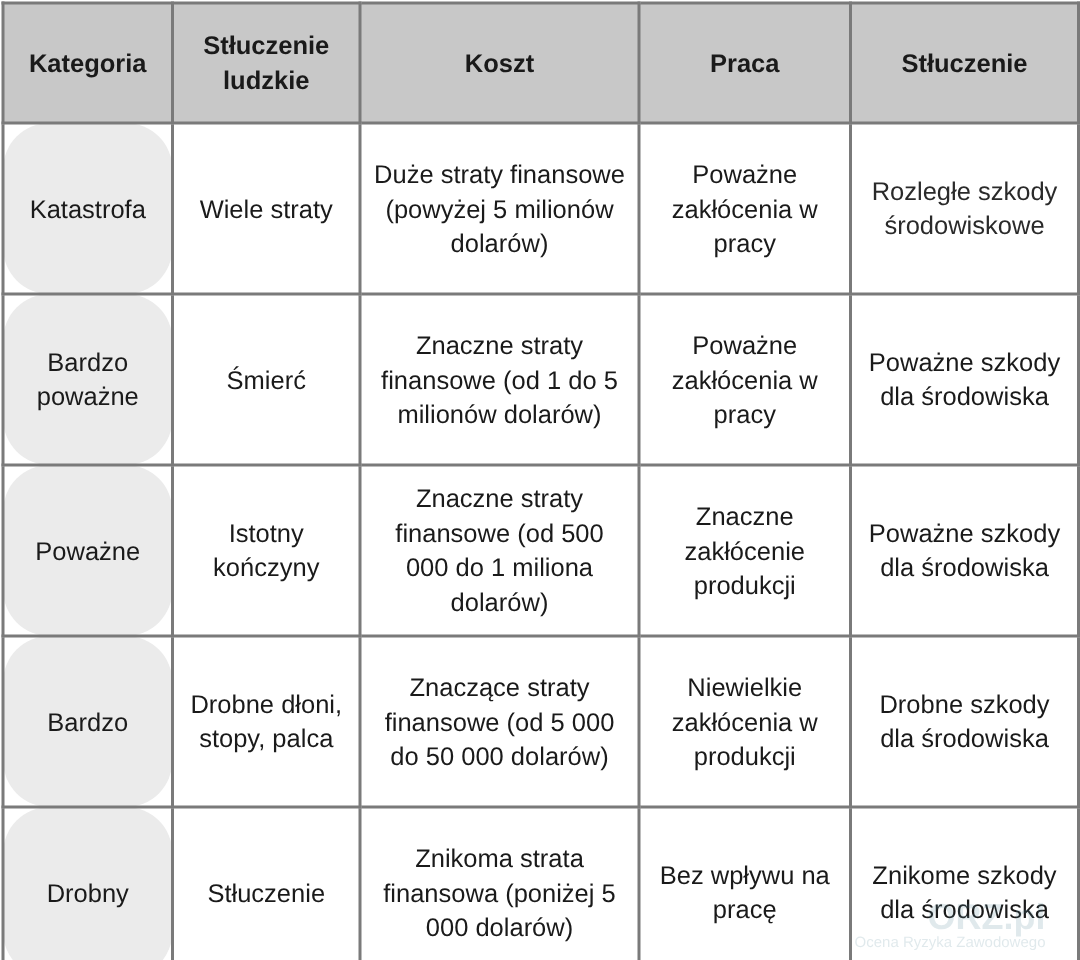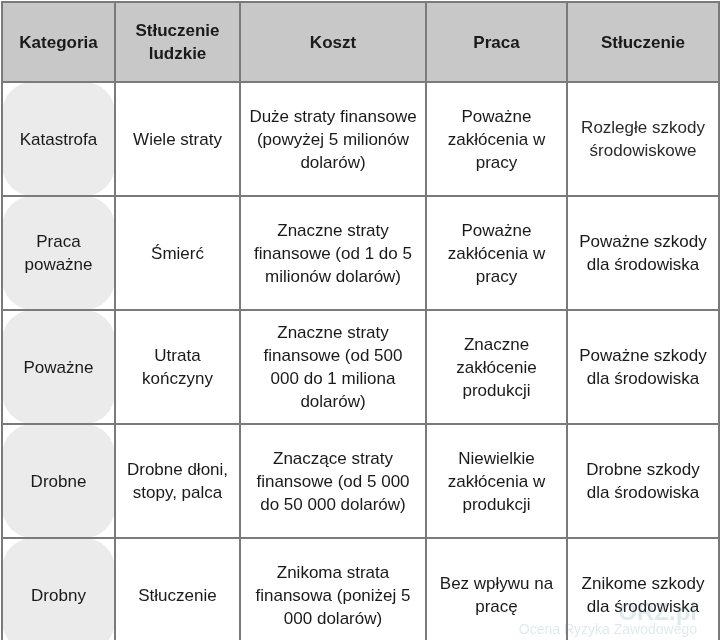--- a/index.html
+++ b/index.html
@@ -6,21 +6,21 @@
   body { width:720px; height:640px; overflow:hidden; position:relative;
          font-family:"Liberation Sans","DejaVu Sans",sans-serif; color:#1a1a1a; }
   table { position:absolute; left:1px; top:1px; border-collapse:collapse; table-layout:fixed; width:717px; }
   td, th { border:2px solid #7a7a7a; text-align:center; vertical-align:middle; font-size:17px; line-height:23px; padding:0 6px; }
   th { background:#c8c8c8; font-weight:bold; height:78px; color:#1a1a1a; }
   td.cat { background:#ebebeb;border-radius:31px; }
   td { background:#ffffff; height:112px; }
   td.env { color:#2a2a2a;margin-top:22px; }
   .wm { position:absolute; right:23px; bottom:6px; text-align:right; opacity:0.18; color:#5a8a9a; pointer-events:none; }
   .wm .logo { font-size:24px; font-weight:bold; line-height:24px; }
-  .wm .sub { font-size:14px; line-height:10px;text-align:right; }
+  .wm .sub { font-size:10px; line-height:10px;text-align:right; }
 </style>
 </head>
 <body>
 
 <table>
   <colgroup>
     <col style="width:113px">
       <col style="width:125px">
       <col style="width:186px">
       <col style="width:141px">
@@ -37,35 +37,35 @@
   </thead>
   <tbody>
     <tr>
       <td class="cat">Katastrofa</td>
       <td>Wiele straty</td>
       <td>Duże straty finansowe (powyżej 5 milionów dolarów)</td>
       <td>Poważne zakłócenia w pracy</td>
       <td class="env">Rozległe szkody środowiskowe</td>
     </tr>
     <tr>
-      <td class="cat">Praca poważne</td>
+      <td class="cat">Bardzo poważne</td>
       <td>Śmierć</td>
       <td>Znaczne straty finansowe (od 1 do 5 milionów dolarów)</td>
       <td>Poważne zakłócenia w pracy</td>
       <td>Poważne szkody dla środowiska</td>
     </tr>
     <tr>
       <td class="cat">Poważne</td>
-      <td>Utrata kończyny</td>
+      <td>Istotny kończyny</td>
       <td>Znaczne straty finansowe (od 500 000 do 1 miliona dolarów)</td>
       <td>Znaczne zakłócenie produkcji</td>
       <td>Poważne szkody dla środowiska</td>
     </tr>
     <tr>
-      <td class="cat">Drobne</td>
+      <td class="cat">Bardzo</td>
       <td>Drobne dłoni, stopy, palca</td>
       <td>Znaczące straty finansowe (od 5 000 do 50 000 dolarów)</td>
       <td>Niewielkie zakłócenia w produkcji</td>
       <td>Drobne szkody dla środowiska</td>
     </tr>
     <tr>
       <td class="cat">Drobny</td>
       <td>Stłuczenie</td>
       <td>Znikoma strata finansowa (poniżej 5 000 dolarów)</td>
       <td>Bez wpływu na pracę</td>

